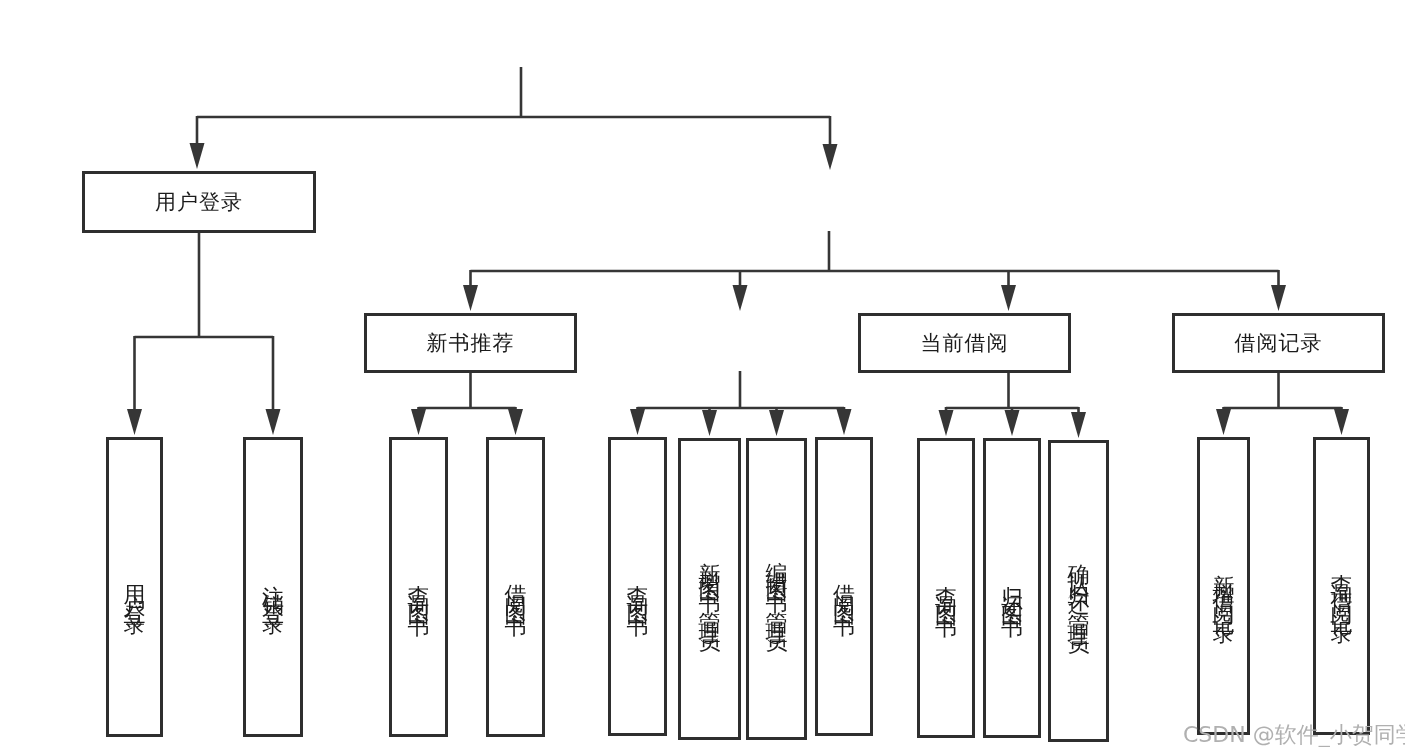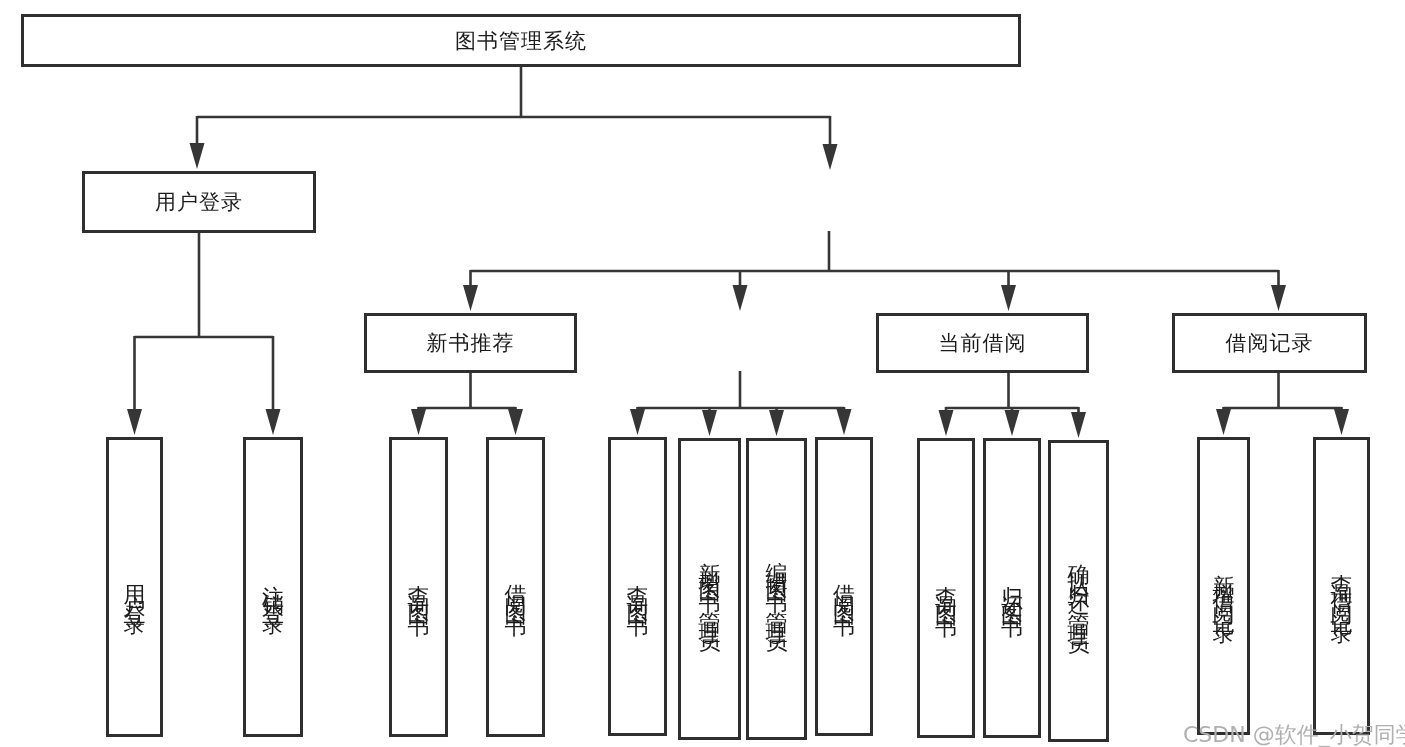--- a/index.html
+++ b/index.html
@@ -74,35 +74,32 @@
       <polygon points="769,410 784,410 776.5,436"></polygon>
       <polygon points="836.5,409 851.5,409 844,435"></polygon>
       <polygon points="938.5,410 953.5,410 946,436"></polygon>
       <polygon points="1004.5,410 1019.5,410 1012,436"></polygon>
       <polygon points="1071,412 1086,412 1078.5,438"></polygon>
       <polygon points="1216,409 1231,409 1223.5,435"></polygon>
       <polygon points="1334,409 1349,409 1341.5,435"></polygon>
     </g>
   </svg>
 
-  <div class="node h" style="left:21px;top:14px;width:1000px;height:53px">
-    <span>图书管理系统</span>
-  </div>
 
   <div class="node h" style="left:82px;top:171px;width:234px;height:62px">
     <span>用户登录</span>
   </div>
 
   <div class="node h" style="left:364px;top:313px;width:213px;height:60px">
     <span>新书推荐</span>
   </div>
-  <div class="node h" style="left:876px;top:313px;width:213px;height:60px">
+  <div class="node h" style="left:858px;top:313px;width:213px;height:60px">
     <span>当前借阅</span>
   </div>
-  <div class="node h" style="left:1172px;top:313px;width:195px;height:60px">
+  <div class="node h" style="left:1172px;top:313px;width:213px;height:60px">
     <span>借阅记录</span>
   </div>
 
   <div class="node v" style="left:106px;top:437px;width:57px;height:300px">
     <span class="vt">用户登录</span>
   </div>
   <div class="node v" style="left:243px;top:437px;width:60px;height:300px">
     <span class="vt">注销登录</span>
   </div>
 

